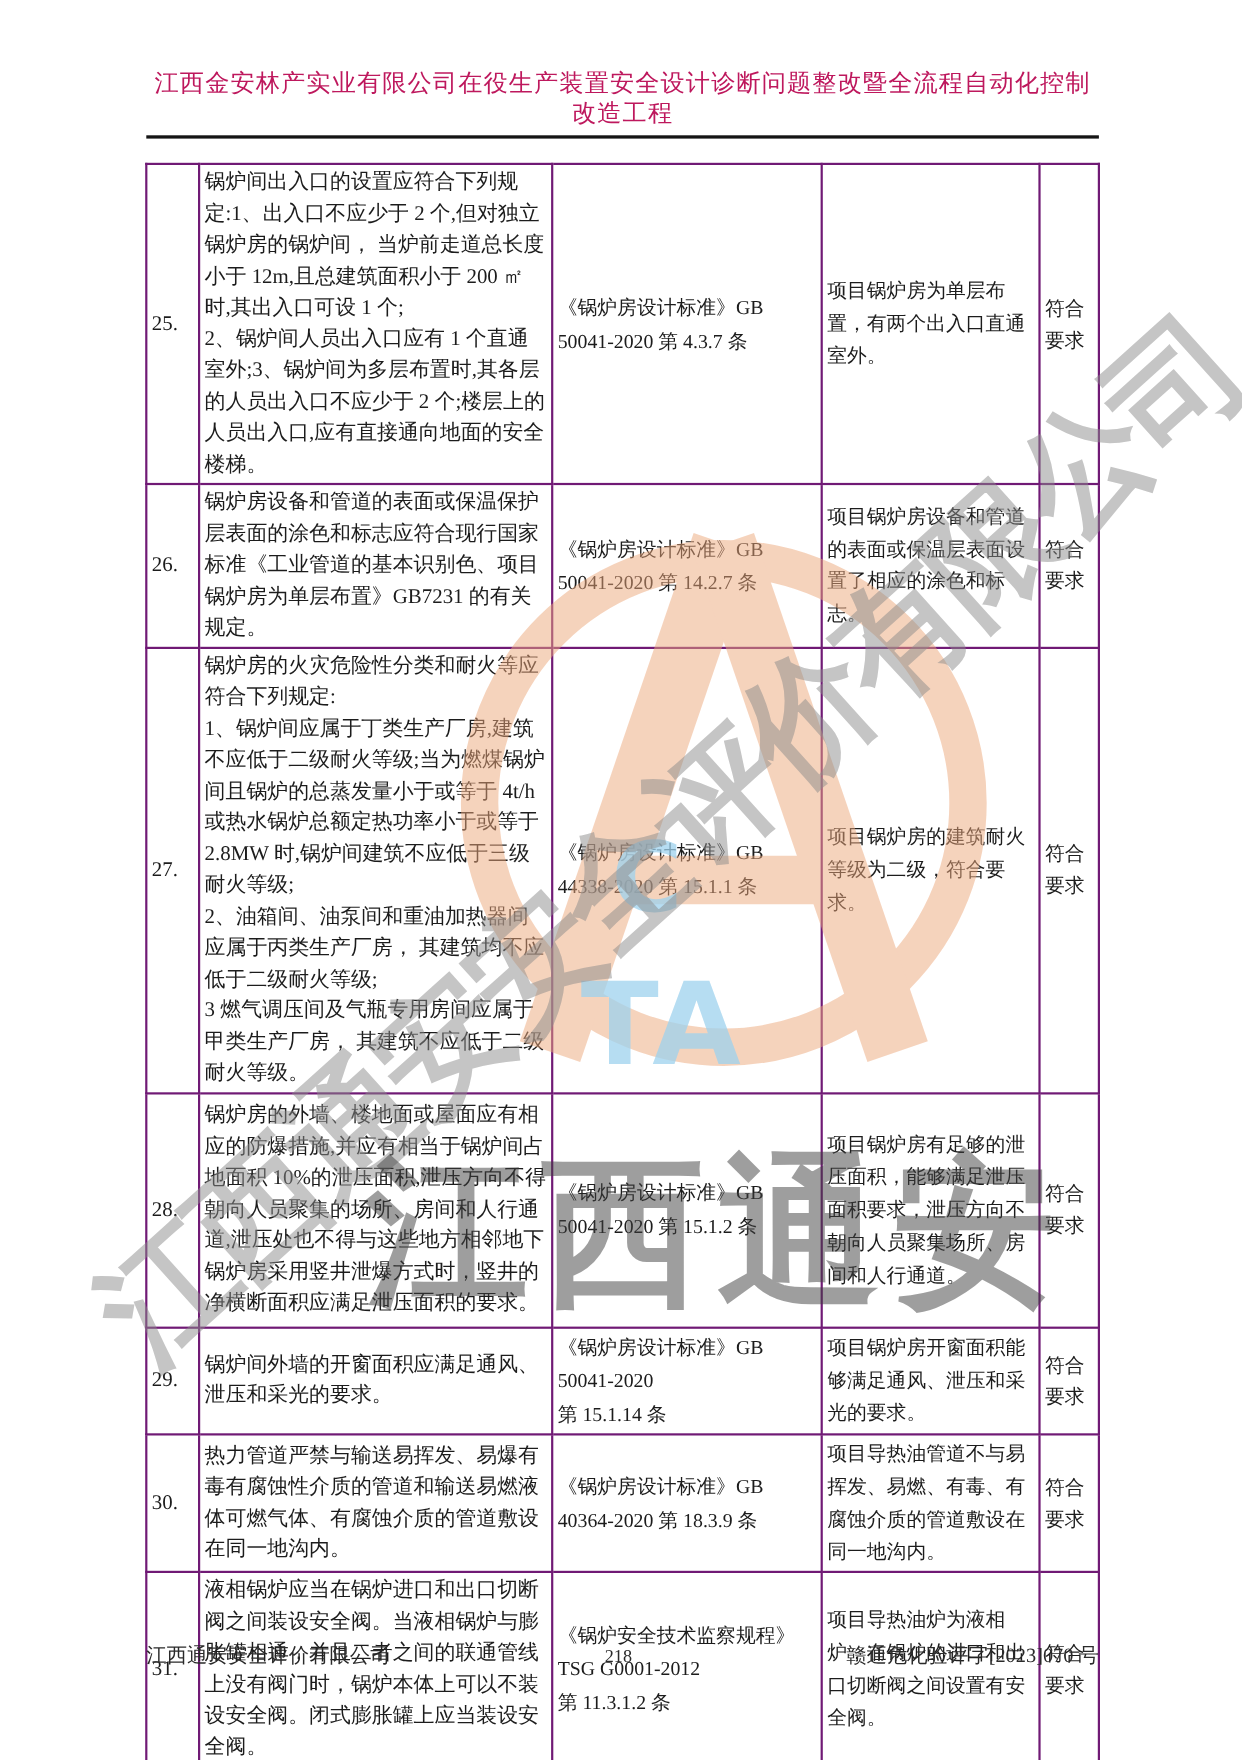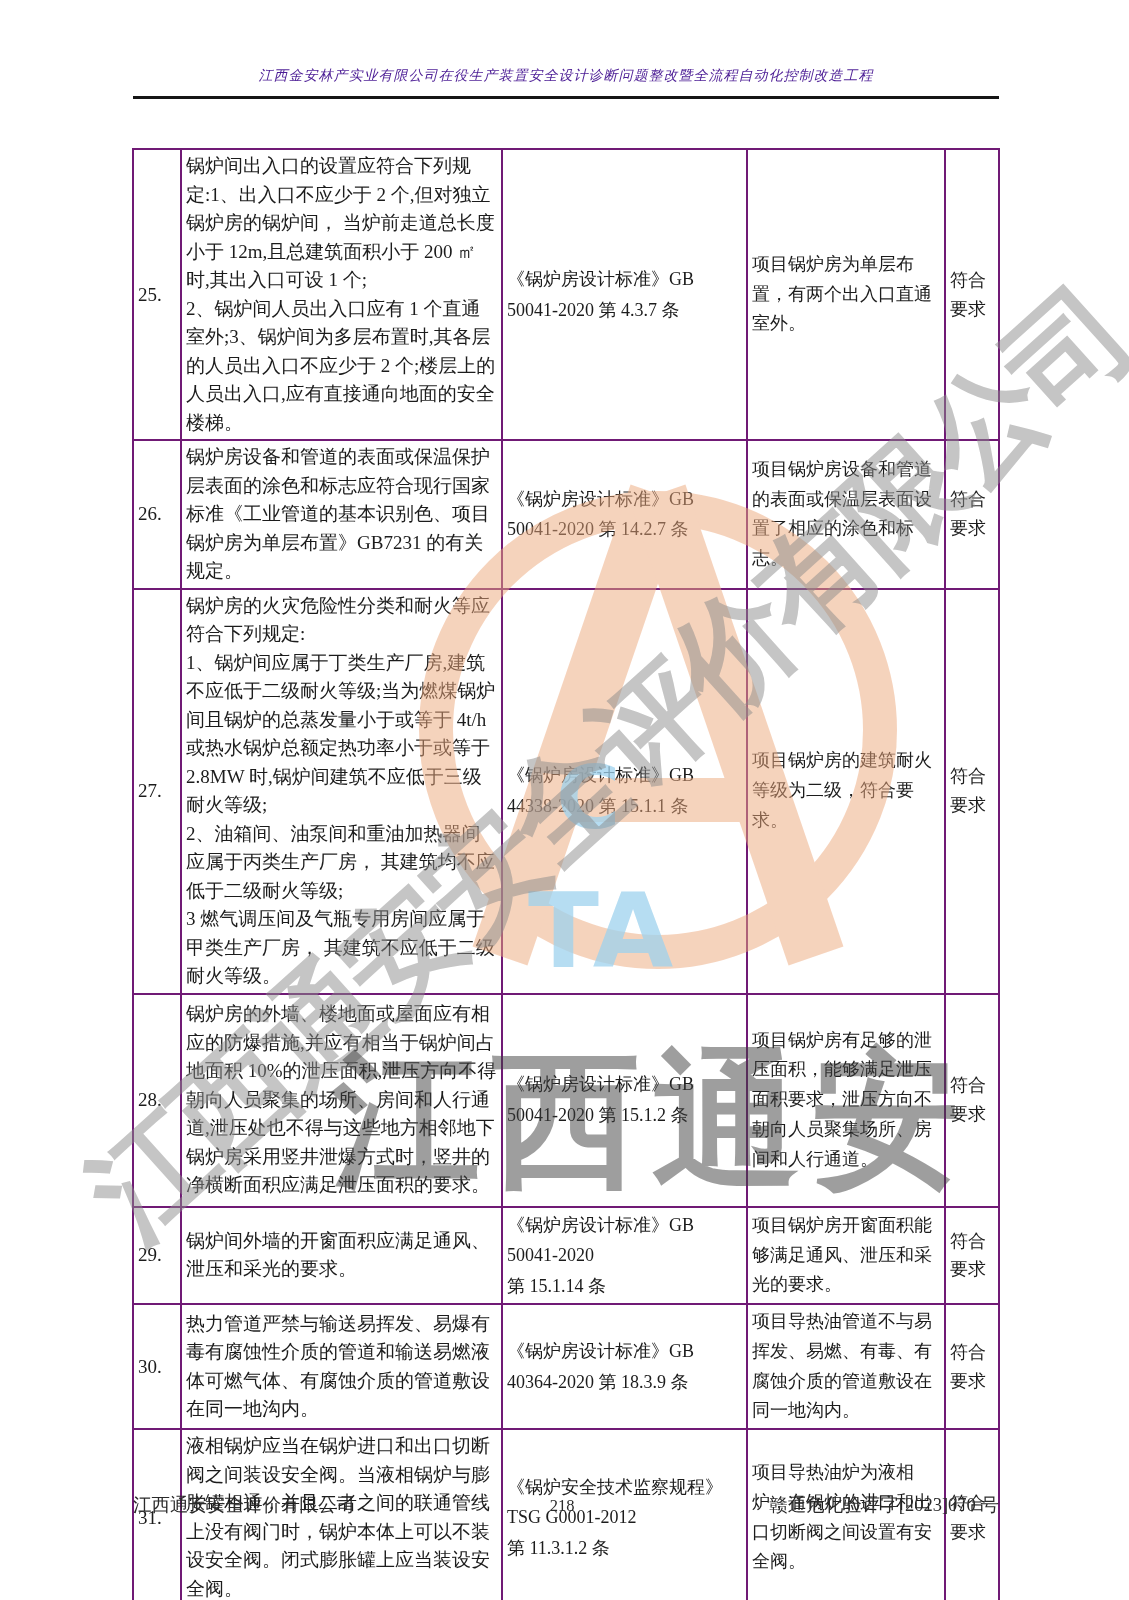--- a/index.html
+++ b/index.html
@@ -6,21 +6,21 @@
   body{
     width:1129px;height:1600px;background:#ffffff;position:relative;
     font-family:"Liberation Serif","DejaVu Serif",serif;color:#1c1c1c;
     overflow:hidden;
   }
   .page{position:absolute;inset:0;}
   
   .doc-header{
     position:absolute;left:133px;top:62px;width:866px;text-align:center;
   }
-  .title-line{font-size:14px;line-height:27px;letter-spacing:1px;color:#4c1d95;font-style:italic;}
+  .title-line{font-size:22px;line-height:27px;letter-spacing:1px;color:#be185d;}
   .header-rule{margin-top:7px;border-bottom:3px solid #151515;height:0;}
   
   .table-wrap{position:absolute;left:132px;top:148px;z-index:2;}
   table.compliance{
     border-collapse:collapse;table-layout:fixed;width:866px;background:transparent;
   }
   table.compliance td{
     border:2px solid #701a75;vertical-align:middle;text-align:left;
     padding:2px 4px;box-sizing:border-box;
   }

